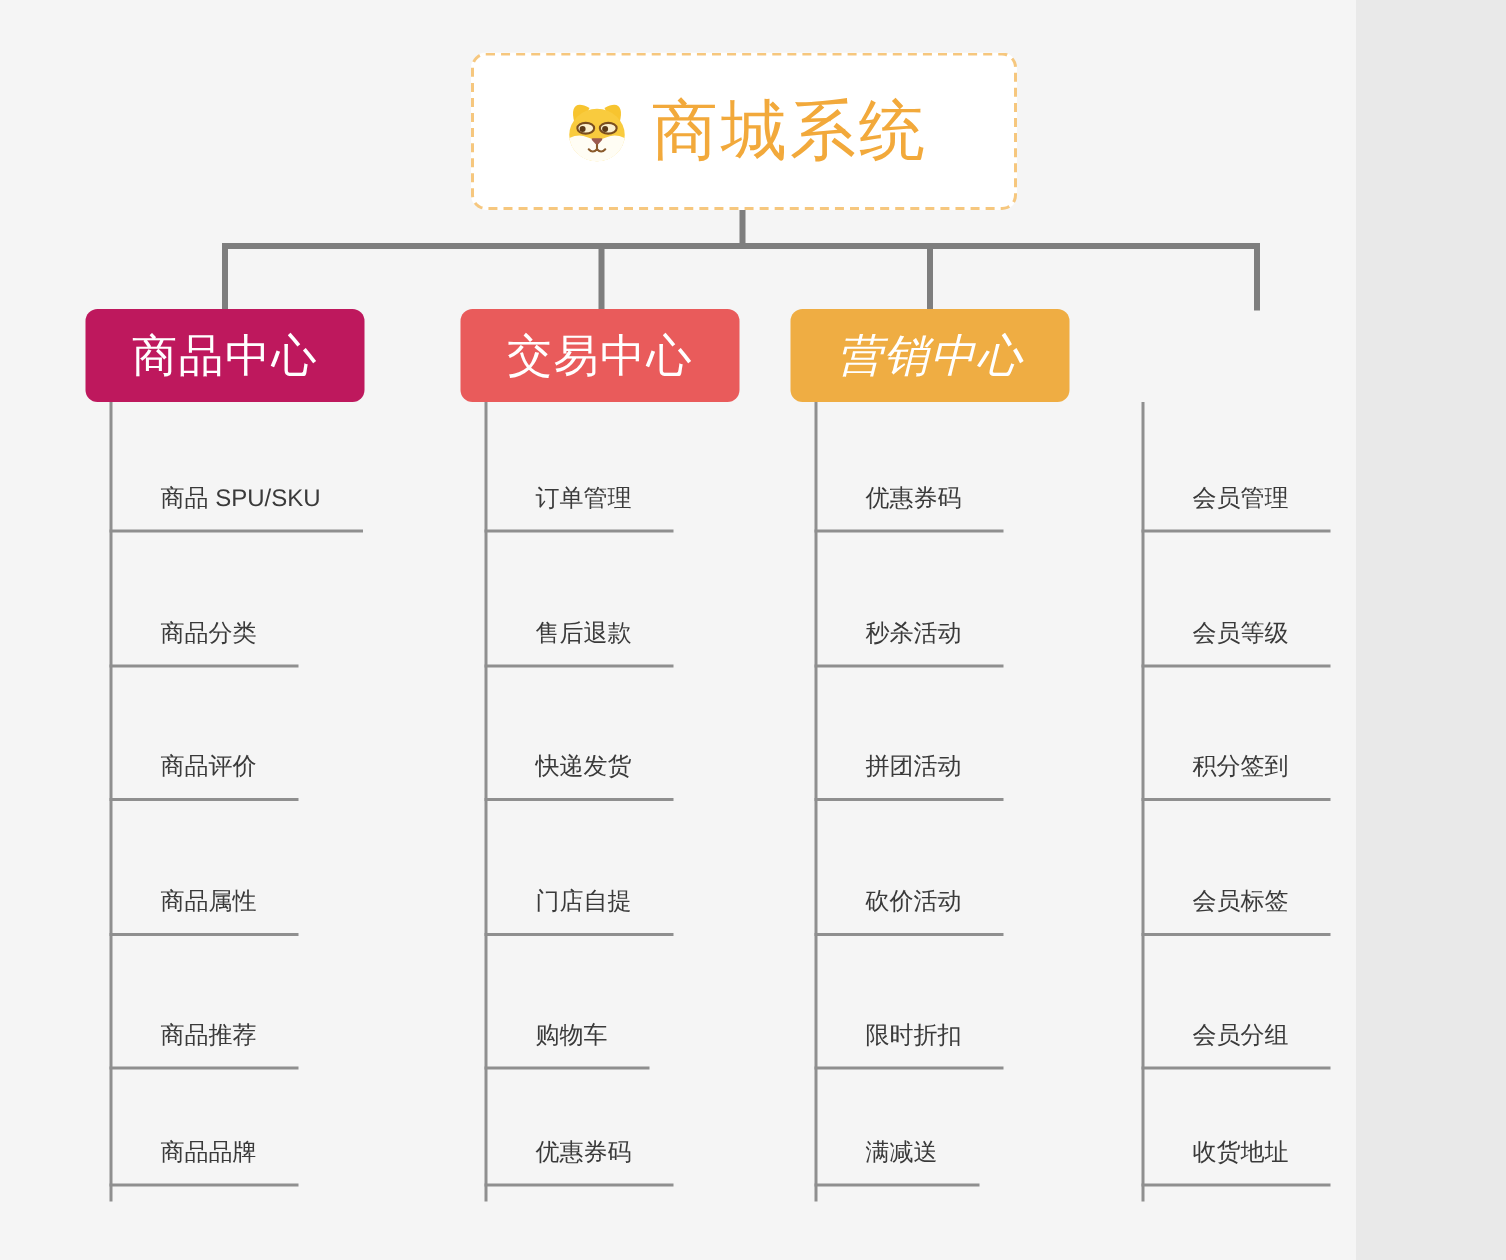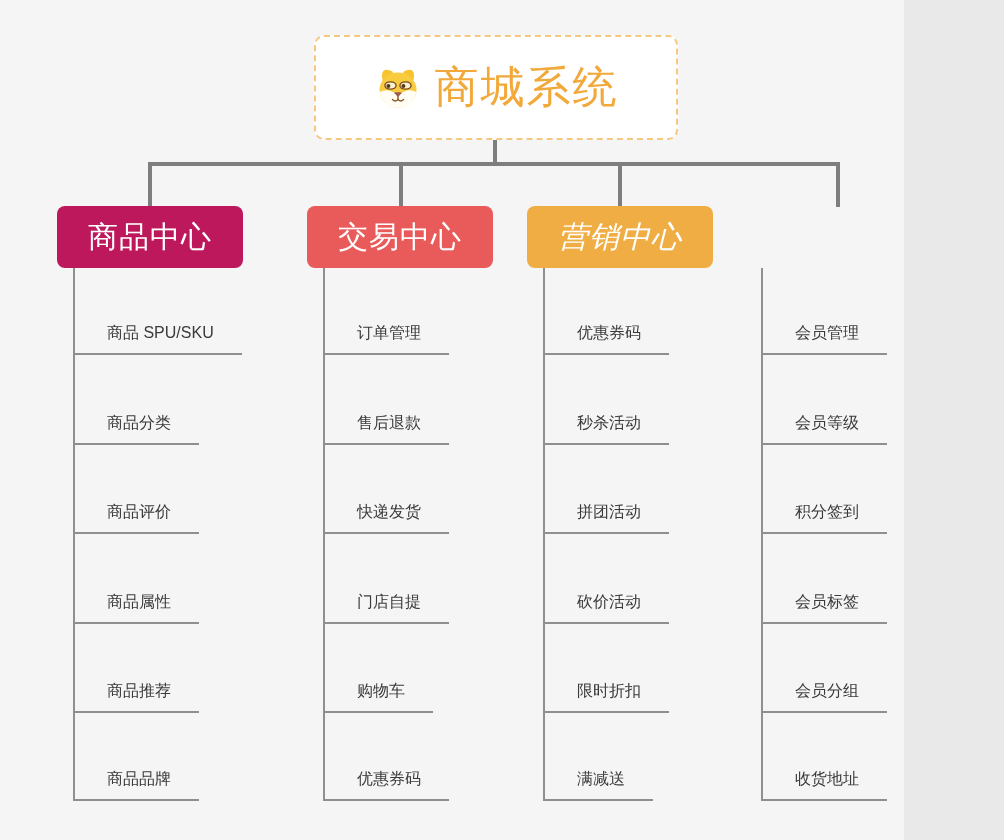--- a/index.html
+++ b/index.html
@@ -29,21 +29,21 @@
   .b0{left:57px}.b1{left:307px}.b2{left:527px}.b3{left:745px}
   
   .col{position:absolute;top:268px;width:220px;}
   .col0{left:73px}.col1{left:323px}.col2{left:543px}.col3{left:761px}
   .spine{position:absolute;left:0;top:0;width:2px;height:533px;background:#8F8F8F;}
   .item{
     position:absolute;left:0;white-space:nowrap;
     font-size:16px;line-height:28px;color:#3A3A3A;
     padding:0 28px 6px 34px;border-bottom:2px solid #8F8F8F;
   }
-  .r0{top:51px}.r1{top:141px}.r2{top:230px}.r3{top:320px}.r4{top:409px}.r5{top:497px}
+  .r0{top:51px}.r1{top:141px}.r2{top:230px}.r3{top:320px}.r4{top:409px}.r5{top:487px}
 </style>
 </head>
 <body>
 
 <div class="canvas">
 
   <div class="line stem"></div>
   <div class="line hbar"></div>
   <div class="line drop d0"></div>
   <div class="line drop d1"></div>

